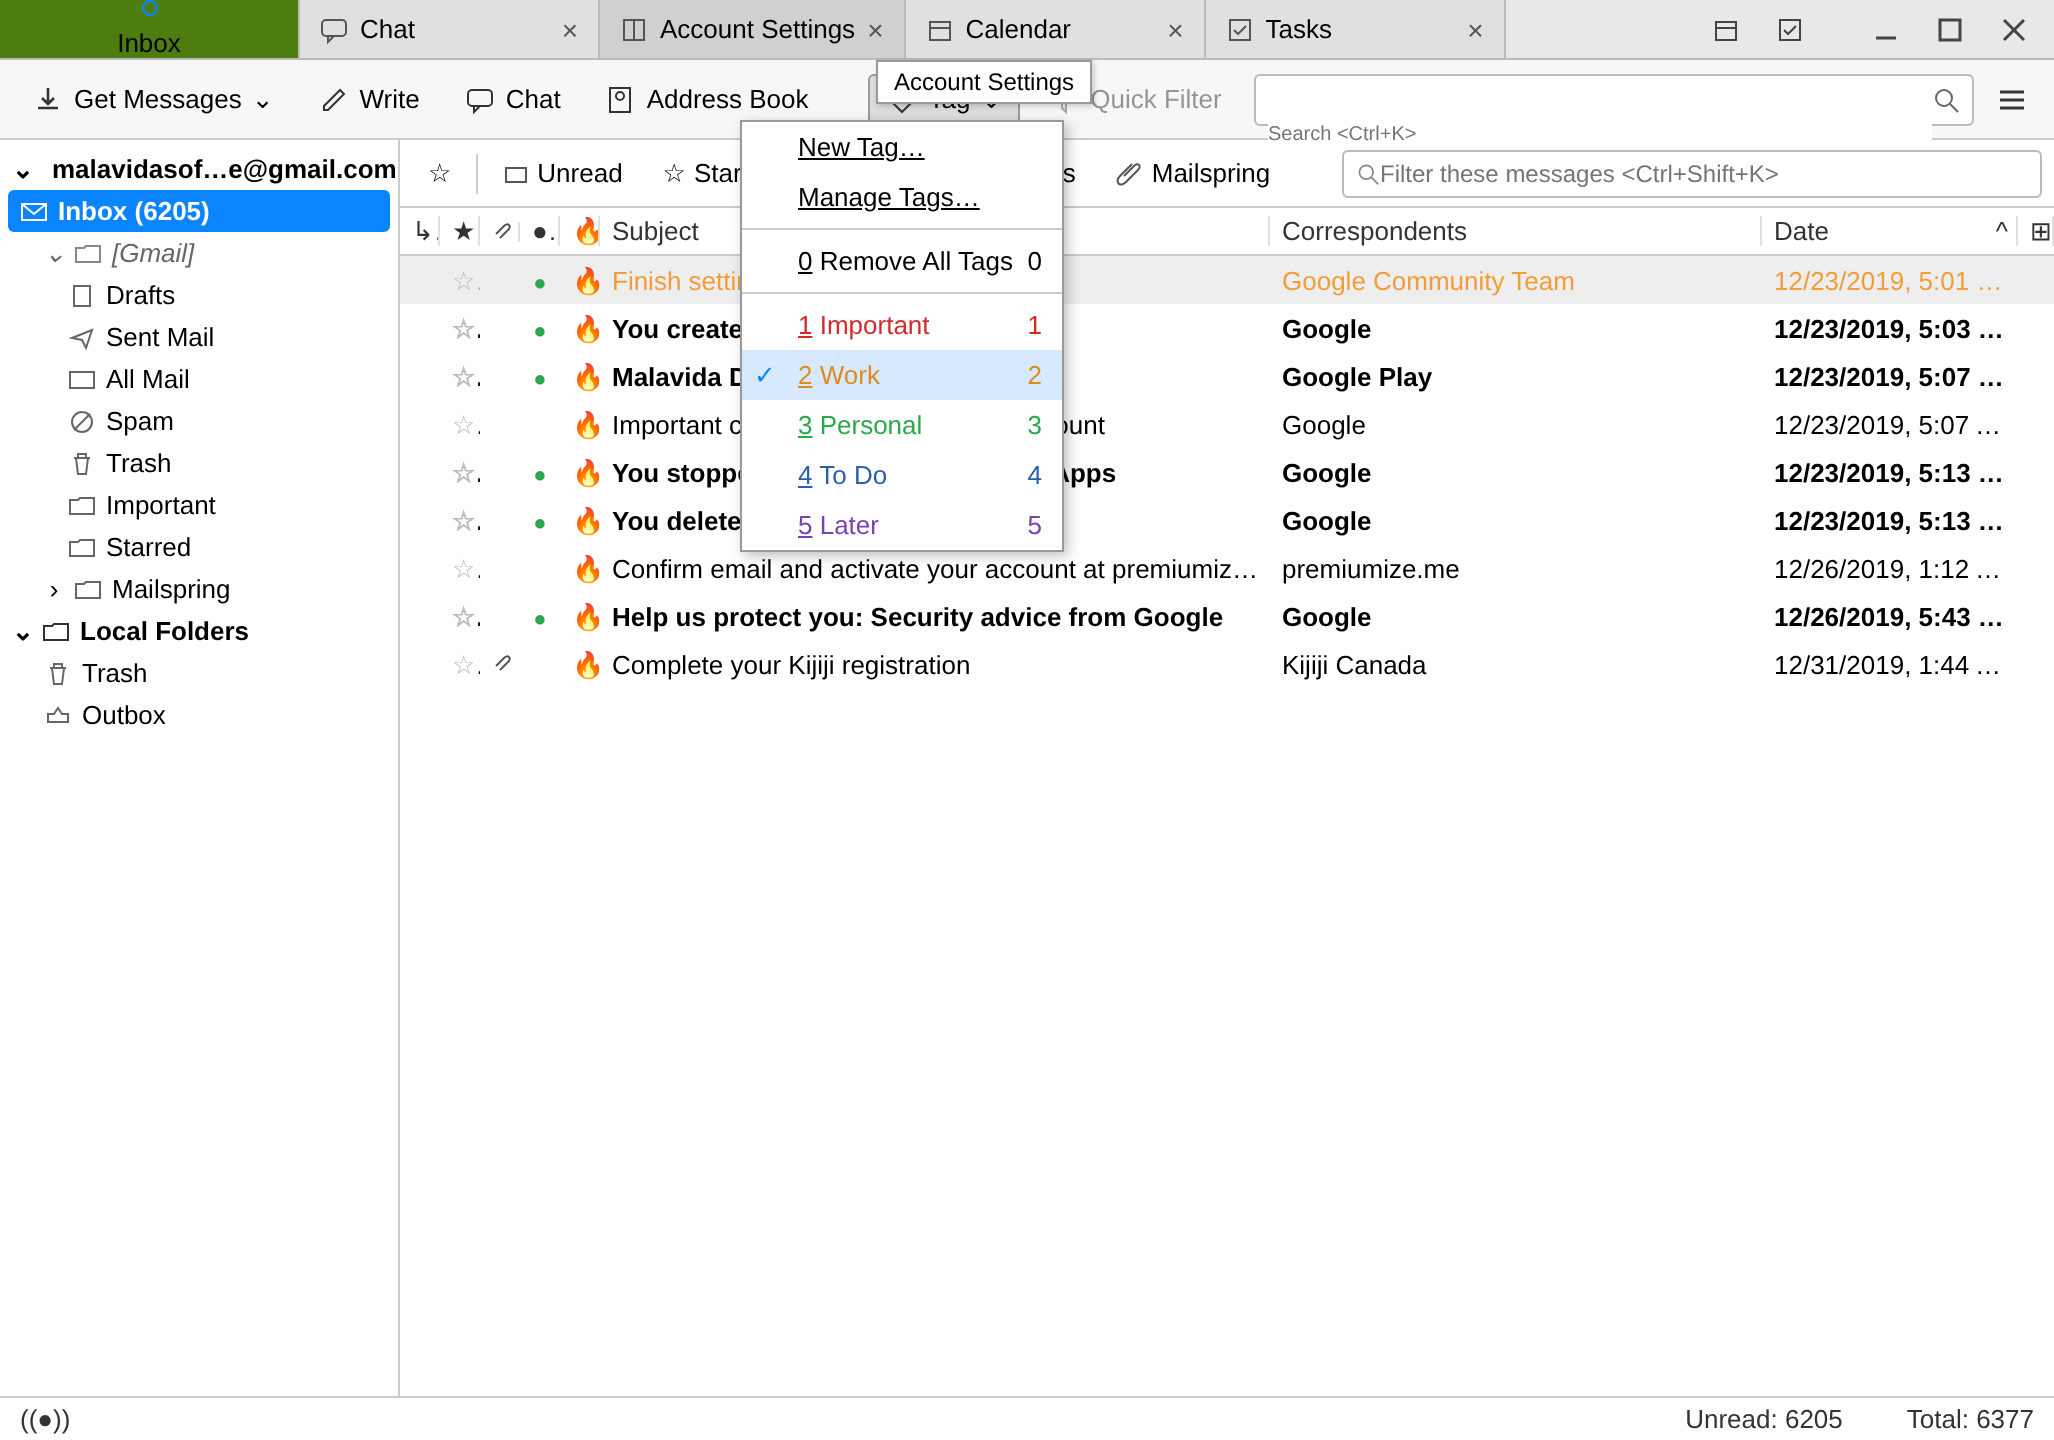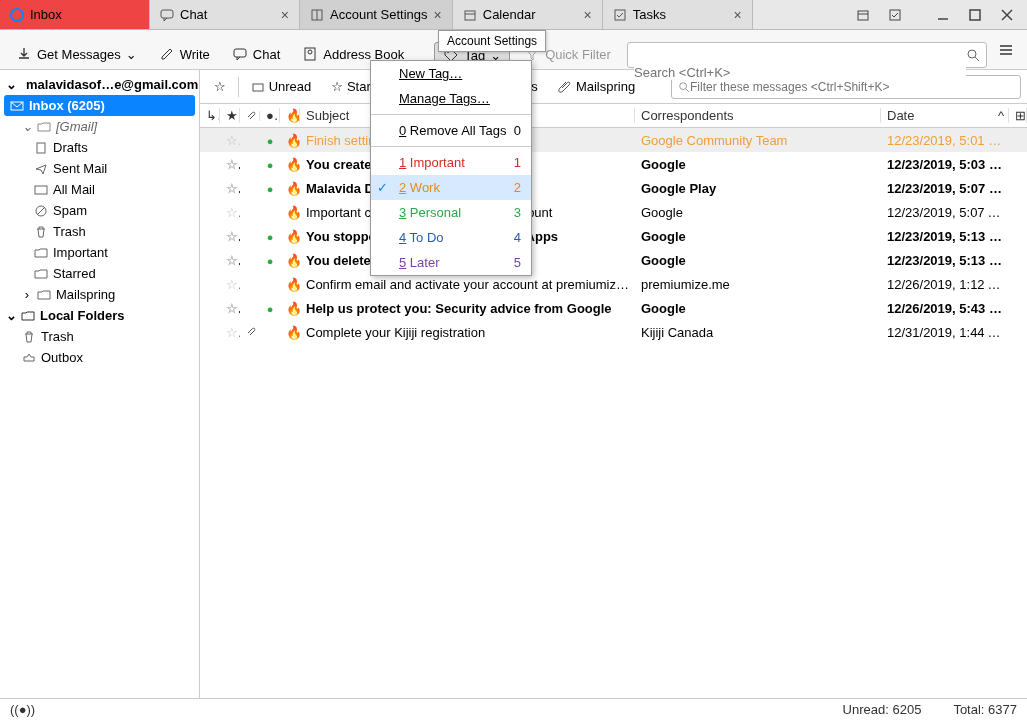--- a/index.html
+++ b/index.html
@@ -3,30 +3,30 @@
 <meta charset="utf-8">
 <style>
 * { margin: 0; padding: 0; box-sizing: border-box; font-family: -apple-system, "Segoe UI", Arial, sans-serif; font-size: 13px; }
 body { width: 1027px; height: 720px; background: #fff; display: flex; flex-direction: column; overflow: hidden; }
 
 
 .tabbar { height: 30px; background: #e8e8e8; display: flex; align-items: stretch; border-bottom: 1px solid #bbb; }
 .tab { display: flex; align-items: center; gap: 6px; padding: 0 10px; min-width: 150px; border-right: 1px solid #bbb; cursor: pointer; background: #e0e0e0; position: relative; }
 .tab.active { background: #fff; }
 .tab .close { margin-left: auto; font-size: 14px; color: #555; }
-.tab.inbox { min-width: 150px; background: #ef4444; }
+.tab.inbox { min-width: 150px; background: #4d7c0f; flex-direction: column; }
 .tabbar-right { margin-left: auto; display: flex; align-items: center; gap: 4px; padding: 0 6px; }
 .winbtn { width: 28px; height: 22px; display: flex; align-items: center; justify-content: center; color: #444; }
 
 
-.toolbar { height: 40px; display: flex; align-items: flex-start; gap: 6px; padding: 12px 8px; border-bottom: 1px solid #ccc; background: #f7f7f7; position: relative; }
+.toolbar { height: 40px; display: flex; align-items: center; gap: 6px; padding: 0 8px; border-bottom: 1px solid #ccc; background: #f7f7f7; position: relative; }
 .tbtn { display: flex; align-items: center; gap: 5px; padding: 4px 8px; border-radius: 3px; cursor: pointer; }
 .tbtn.tag-open { background: #ddd; border: 1px solid #999; }
 .searchbox { margin-left: auto; width: 360px; height: 26px; border: 1px solid #bbb; border-radius: 3px; display: flex; align-items: center; padding: 0 6px; background: #fff; }
-.searchbox input { border: none; outline: none; flex: 1; font-size: 13px; margin-top: 35px; }
+.searchbox input { border: none; outline: none; flex: 1; font-size: 10px; margin-top: 35px; }
 .appmenu { width: 26px; display: flex; justify-content: center; }
 
 
 .main { flex: 1; display: flex; min-height: 0; }
 
 
 .sidebar { width: 200px; border-right: 1px solid #ccc; padding: 4px 0; overflow-y: auto; }
 .sb-row { display: flex; align-items: center; gap: 5px; padding: 3px 6px; cursor: pointer; white-space: nowrap; }
 .sb-row.acct { font-weight: bold; }
 .sb-row.selected { background: #0a84ff; color: #fff; border-radius: 3px; margin: 0 4px; padding: 3px 6px; font-weight: bold; }

